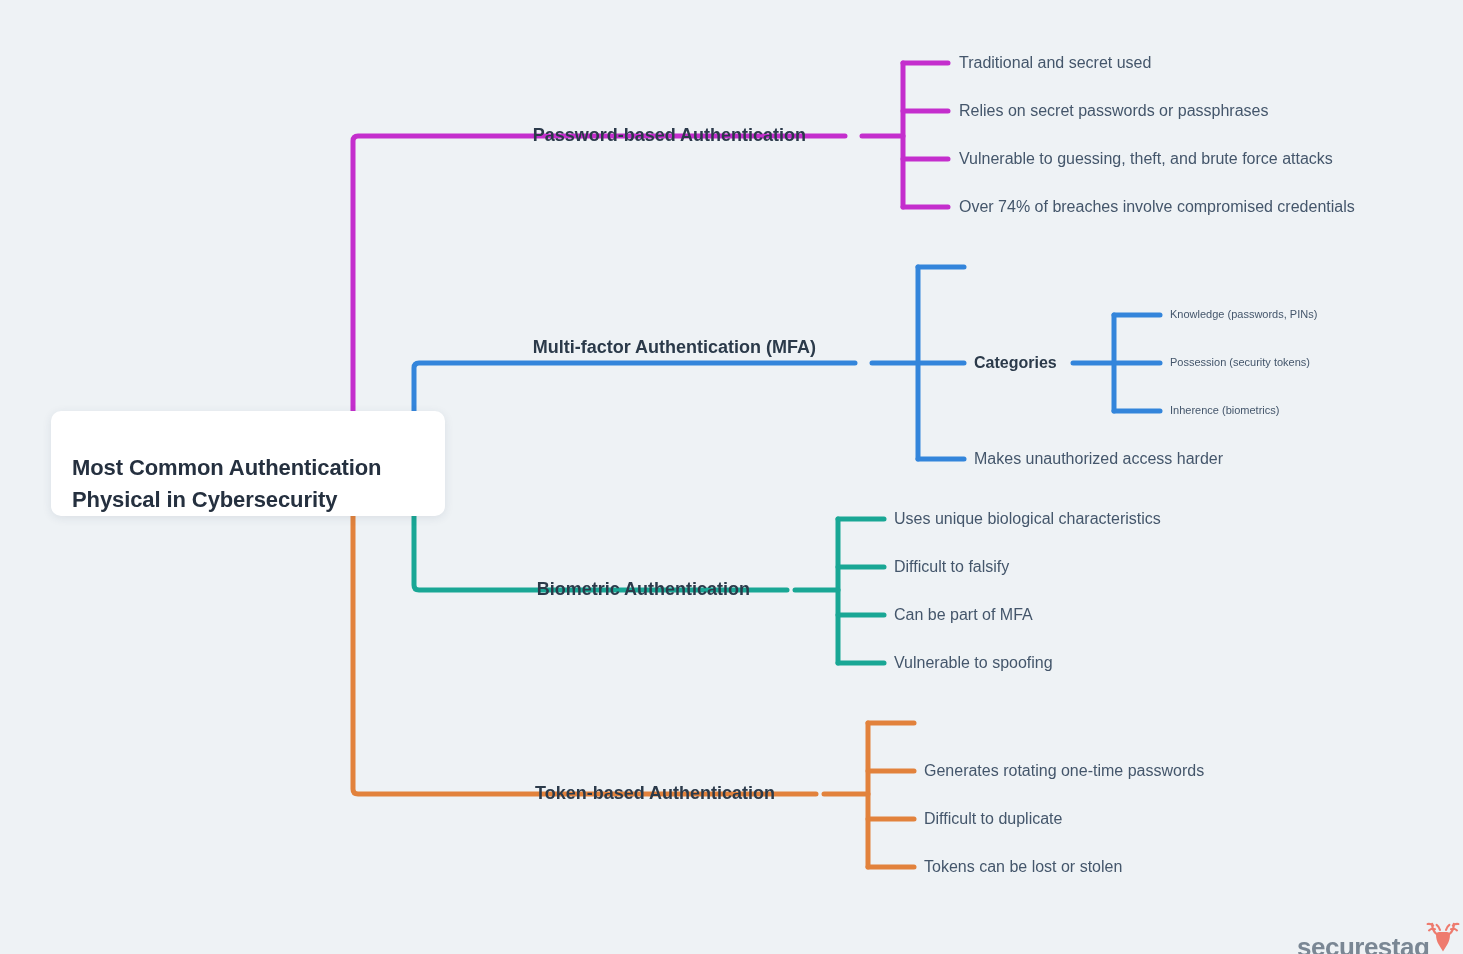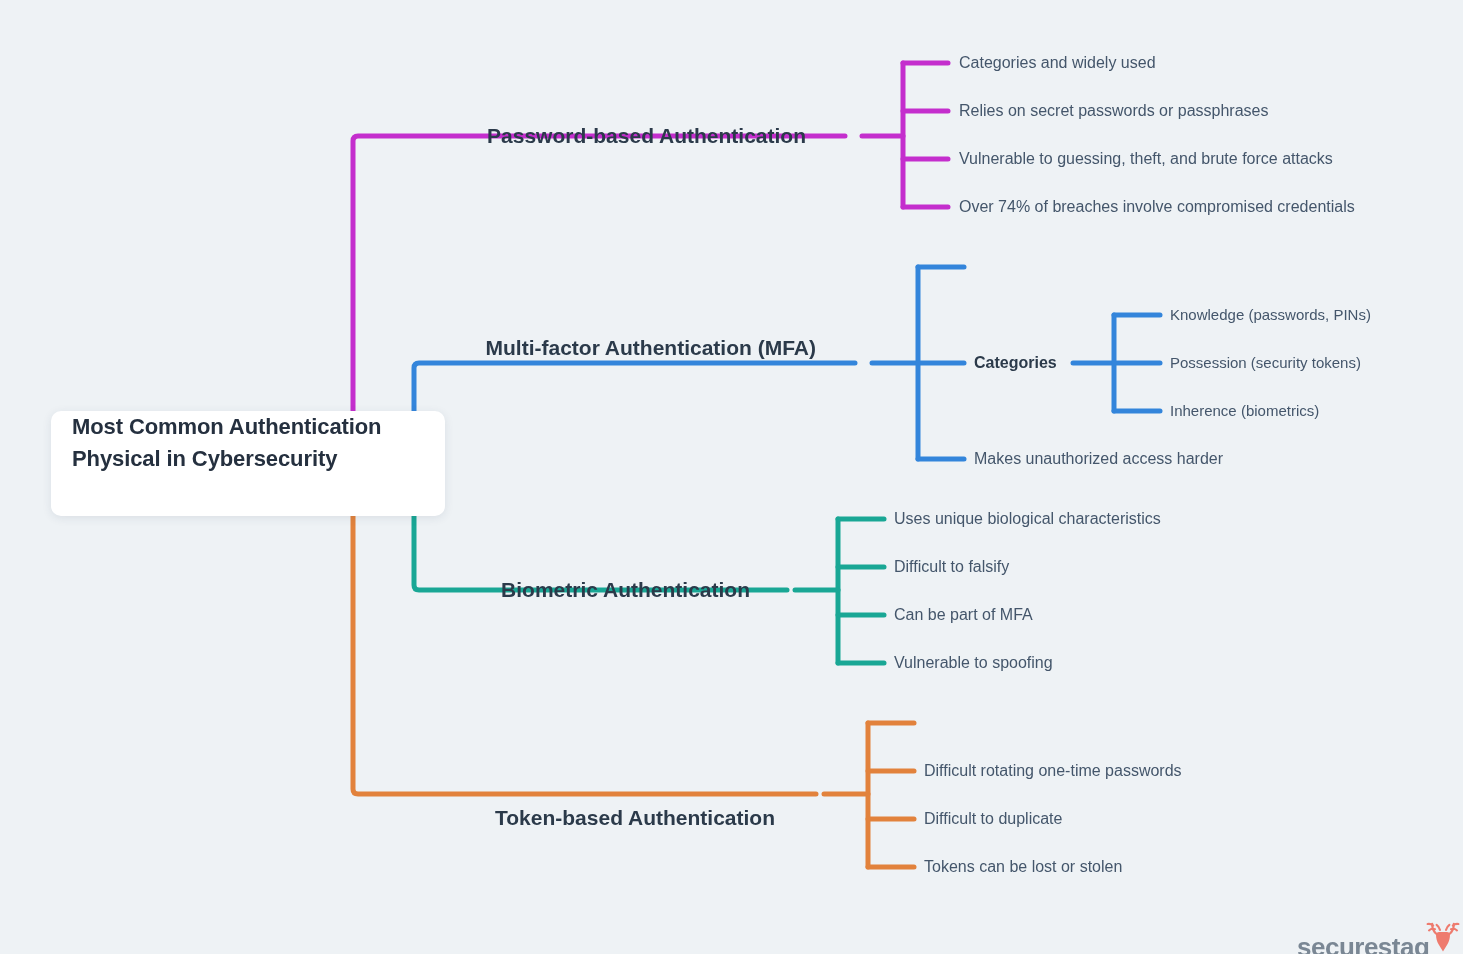--- a/index.html
+++ b/index.html
@@ -28,53 +28,53 @@
     height: 954px;
     pointer-events: none;
   }
   .node-label {
     position: absolute;
     white-space: nowrap;
     color: #2b3a4a;
     line-height: 1.2;
   }
   .lvl1-label {
-    font-size: 21px;
+    font-size: 18px;
     font-weight: bold;
     color: #2b3a4a;
     transform: translateY(-50%);
     text-align: right;
   }
   .lvl2-label {
     font-size: 16px;
     font-weight: normal;
     color: #44566b;
     transform: translateY(-50%);
   }
   .lvl2-label.bold {
     font-weight: bold;
     color: #2b3a4a;
   }
   .lvl3-label {
-    font-size: 15px;
+    font-size: 11px;
     font-weight: normal;
     color: #44566b;
     transform: translateY(-50%);
   }
   #root-card {
     position: absolute;
     left: 51px;
     top: 411px;
     width: 394px;
     height: 105px;
     background: #ffffff;
     border-radius: 10px;
     box-shadow: 0 2px 10px rgba(40,60,90,0.10);
     display: flex;
-    align-items: flex-start;
+    align-items: flex-end;
     z-index: 5;
   }
   #root-title {
     padding: 0 20px 0 21px;
     font-size: 22px;
     font-weight: bold;
     color: #25303f;
     line-height: 1.45;
     letter-spacing: -0.1px;
   }
@@ -161,40 +161,40 @@
       <div>Physical in Cybersecurity</div>
     </div>
   </div>
 
   <div class="node-label lvl1-label" style="left: auto; top: 136px; right: 657px;">Password-based Authentication</div>
 
   <div class="node-label lvl1-label" style="left: auto; top: 348px; right: 647px;">Multi-factor Authentication (MFA)</div>
 
   <div class="node-label lvl1-label" style="left: auto; top: 590px; right: 713px;">Biometric Authentication</div>
 
-  <div class="node-label lvl1-label" style="left: auto; top: 794px; right: 688px; margin-top: 24px;">Token-based Authentication</div>
-
-  <div class="node-label lvl2-label" style="left:959px; top:63px;">Categories and widely used</div>
+  <div class="node-label lvl1-label" style="left: auto; top: 794px; right: 688px;">Token-based Authentication</div>
+
+  <div class="node-label lvl2-label" style="left:959px; top:63px;">Traditional and secret used</div>
   <div class="node-label lvl2-label" style="left:959px; top:111px;">Relies on secret passwords or passphrases</div>
   <div class="node-label lvl2-label" style="left:959px; top:159px;">Vulnerable to guessing, theft, and brute force attacks</div>
   <div class="node-label lvl2-label" style="left:959px; top:207px;">Over 74% of breaches involve compromised credentials</div>
 
   <div class="node-label lvl2-label bold" style="left:974px; top:363px;">Categories</div>
   <div class="node-label lvl2-label" style="left:974px; top:459px;">Makes unauthorized access harder</div>
 
   <div class="node-label lvl3-label" style="left:1170px; top:315px;">Knowledge (passwords, PINs)</div>
   <div class="node-label lvl3-label" style="left:1170px; top:363px;">Possession (security tokens)</div>
   <div class="node-label lvl3-label" style="left:1170px; top:411px;">Inherence (biometrics)</div>
 
   <div class="node-label lvl2-label" style="left:894px; top:519px;">Uses unique biological characteristics</div>
   <div class="node-label lvl2-label" style="left:894px; top:567px;">Difficult to falsify</div>
   <div class="node-label lvl2-label" style="left:894px; top:615px;">Can be part of MFA</div>
   <div class="node-label lvl2-label" style="left:894px; top:663px;">Vulnerable to spoofing</div>
 
-  <div class="node-label lvl2-label" style="left:924px; top:771px;">Difficult rotating one-time passwords</div>
+  <div class="node-label lvl2-label" style="left:924px; top:771px;">Generates rotating one-time passwords</div>
   <div class="node-label lvl2-label" style="left:924px; top:819px;">Difficult to duplicate</div>
   <div class="node-label lvl2-label" style="left:924px; top:867px;">Tokens can be lost or stolen</div>
 
   <div id="logo">
     <span id="logo-text">securestag</span>
     <span id="logo-mark">
       <svg width="40" height="40" viewBox="0 0 40 40" xmlns="http://www.w3.org/2000/svg">
         <g fill="none" stroke="#ee7b6e" stroke-width="2.1" stroke-linecap="round" stroke-linejoin="round">
           <path d="M13.5 16 C10.5 13.5 9 10 9.2 5.8"></path>
           <path d="M12.0 11.2 C9.8 10.4 7.6 10.9 6.0 12.4"></path>

